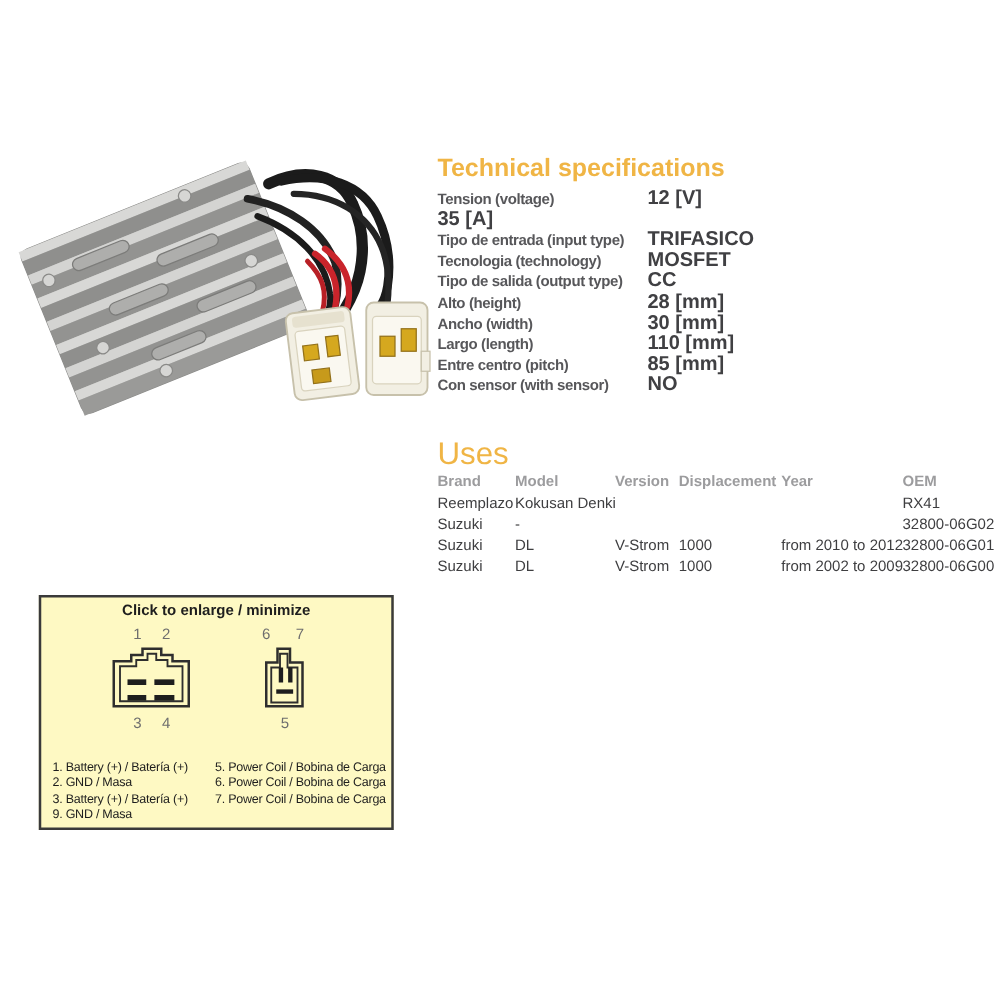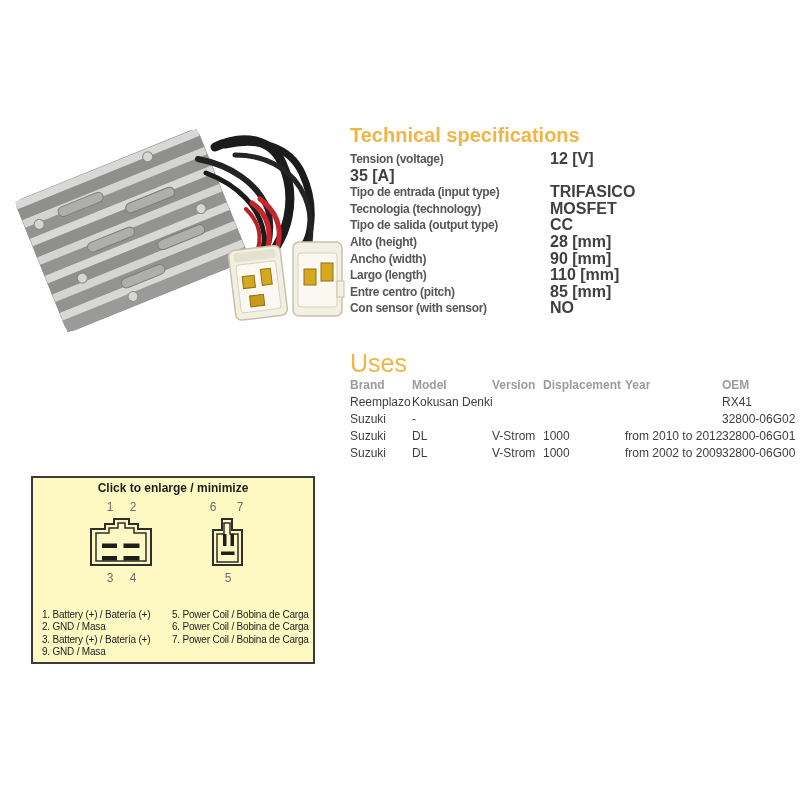--- a/index.html
+++ b/index.html
@@ -10,21 +10,21 @@
   }
   
   .photo{position:absolute;left:10px;top:85px;width:335px;height:260px;}
   
   .tech-title{
     position:absolute;left:350px;top:124px;
     font-size:20px;font-weight:bold;color:var(--accent,#F0B545);
     letter-spacing:0;white-space:nowrap;
   }
   .spec-table{position:absolute;left:350px;top:151px;width:442px;}
-  .spec-row{display:grid;grid-template-columns:168px 1fr;line-height:16.6px;gap:32px;}
+  .spec-row{display:grid;grid-template-columns:168px 1fr;line-height:16.6px;}
   .spec-label{
     font-size:12px;font-weight:bold;color:var(--spec-label,#57575A);
     letter-spacing:-0.3px;white-space:nowrap;
   }
   .spec-value{
     font-size:16px;font-weight:bold;color:var(--spec-value,#404043);
     white-space:nowrap;
   }
   
   .uses-title{
@@ -146,21 +146,21 @@
   <div class="spec-row">
       <span class="spec-label">Tipo de salida (output type)</span>
       <span class="spec-value">CC</span>
     </div>
   <div class="spec-row">
       <span class="spec-label">Alto (height)</span>
       <span class="spec-value">28 [mm]</span>
     </div>
   <div class="spec-row">
       <span class="spec-label">Ancho (width)</span>
-      <span class="spec-value">90 [mm]</span>
+      <span class="spec-value">30 [mm]</span>
     </div>
   <div class="spec-row">
       <span class="spec-label">Largo (length)</span>
       <span class="spec-value">110 [mm]</span>
     </div>
   <div class="spec-row">
       <span class="spec-label">Entre centro (pitch)</span>
       <span class="spec-value">85 [mm]</span>
     </div>
   <div class="spec-row">

